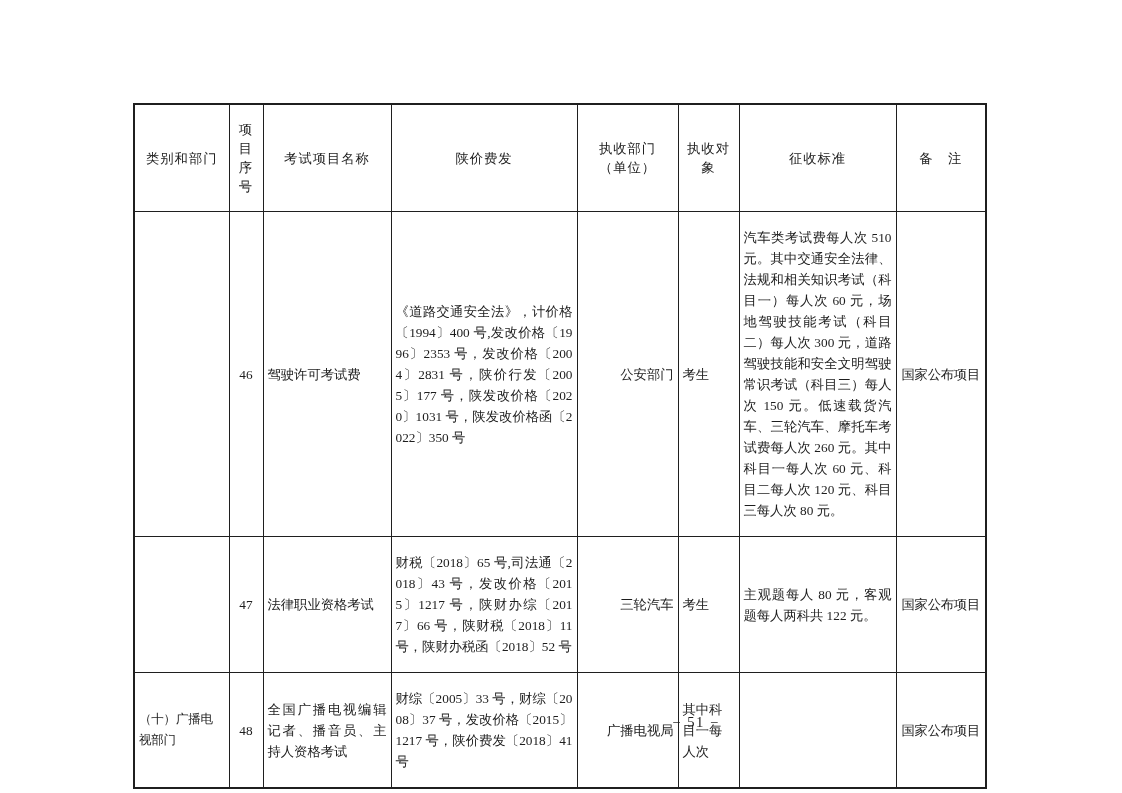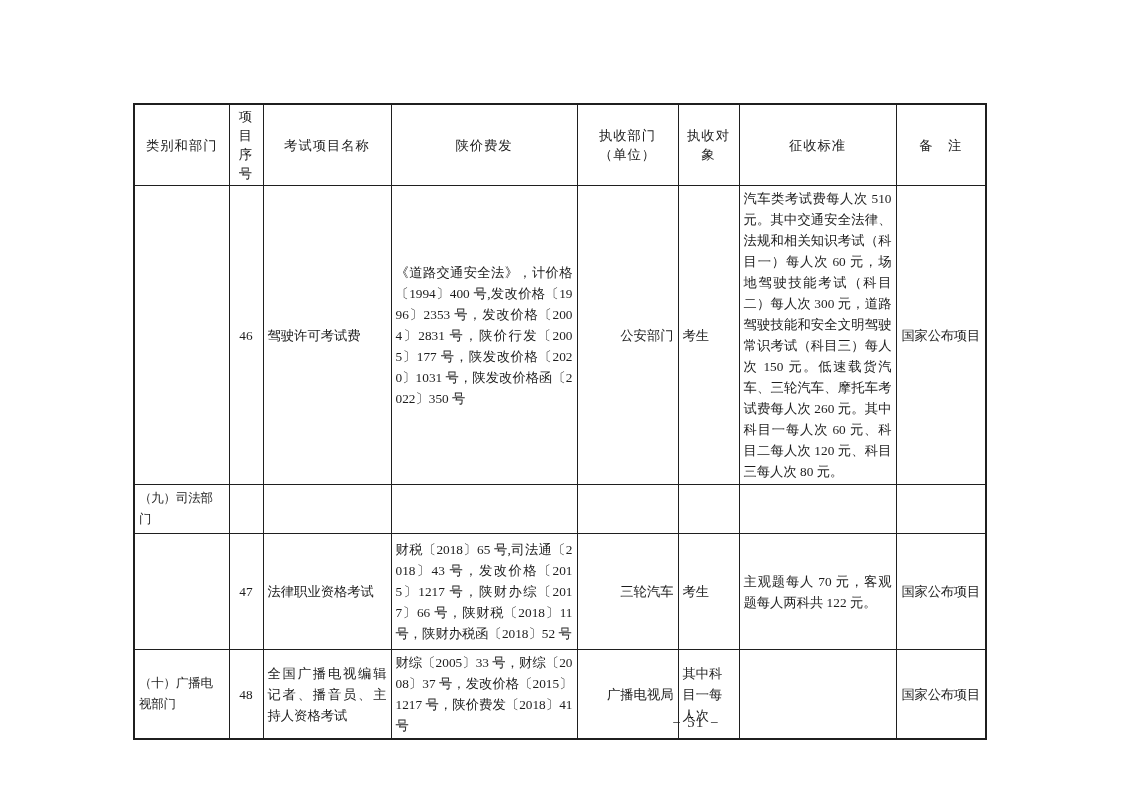--- a/index.html
+++ b/index.html
@@ -25,21 +25,21 @@
     left: 133px;
     top: 103px;
     width: 852px;
     border-collapse: collapse;
     table-layout: fixed;
     font-size: 13.3px;
     border: 2px solid #1f1f1f;
   }
   .fee-table th, .fee-table td {
     border: 1.5px solid #1f1f1f;
-    padding: 2px 4px;
+    padding: 15px 4px;
     vertical-align: middle;
     font-weight: normal;
     line-height: 21px;
     overflow: hidden;
     word-break: break-all;
   }
   tr.hdr    { height: 45px; }
   tr.sec8   { height: 47px; }
   tr.item46 { height: 248px; }
   tr.sec9   { height: 49px; }
@@ -112,39 +112,29 @@
       <td class="c-cat"></td>
       <td class="c-no">46</td>
       <td class="c-name">驾驶许可考试费</td>
       <td class="c-policy">《道路交通安全法》，计价格〔1994〕400 号,发改价格〔1996〕2353 号，发改价格〔2004〕2831 号，陕价行发〔2005〕177 号，陕发改价格〔2020〕1031 号，陕发改价格函〔2022〕350 号</td>
       <td class="c-collector">公安部门</td>
       <td class="c-payer">考生</td>
       <td class="c-standard">汽车类考试费每人次 510 元。其中交通安全法律、法规和相关知识考试（科目一）每人次 60 元，场地驾驶技能考试（科目二）每人次 300 元，道路驾驶技能和安全文明驾驶常识考试（科目三）每人次 150 元。低速载货汽车、三轮汽车、摩托车考试费每人次 260 元。其中科目一每人次 60 元、科目二每人次 120 元、科目三每人次 80 元。</td>
       <td class="c-remark">国家公布项目</td>
     </tr>
 
-    <tr class="sec9">
-      <td class="c-cat">（九）司法部门</td>
-      <td class="c-no"></td>
-      <td class="c-name"></td>
-      <td class="c-policy"></td>
-      <td class="c-collector"></td>
-      <td class="c-payer"></td>
-      <td class="c-standard"></td>
-      <td class="c-remark"></td>
-    </tr>
 
     <tr class="item47">
       <td class="c-cat"></td>
       <td class="c-no">47</td>
       <td class="c-name">法律职业资格考试</td>
       <td class="c-policy">财税〔2018〕65 号,司法通〔2018〕43 号，发改价格〔2015〕1217 号，陕财办综〔2017〕66 号，陕财税〔2018〕11 号，陕财办税函〔2018〕52 号</td>
       <td class="c-collector">三轮汽车</td>
       <td class="c-payer">考生</td>
-      <td class="c-standard">主观题每人 70 元，客观题每人两科共 122 元。</td>
+      <td class="c-standard">主观题每人 80 元，客观题每人两科共 122 元。</td>
       <td class="c-remark">国家公布项目</td>
     </tr>
 
     <tr class="item48">
       <td class="c-cat">（十）广播电视部门</td>
       <td class="c-no">48</td>
       <td class="c-name">全国广播电视编辑记者、播音员、主持人资格考试</td>
       <td class="c-policy">财综〔2005〕33 号，财综〔2008〕37 号，发改价格〔2015〕1217 号，陕价费发〔2018〕41 号</td>
       <td class="c-collector">广播电视局</td>
       <td class="c-payer">其中科目一每人次</td>

